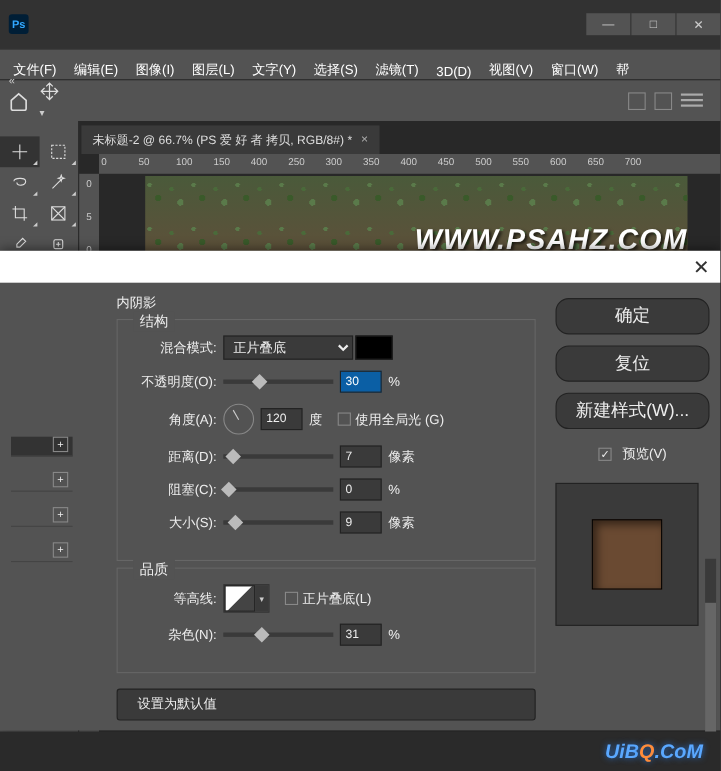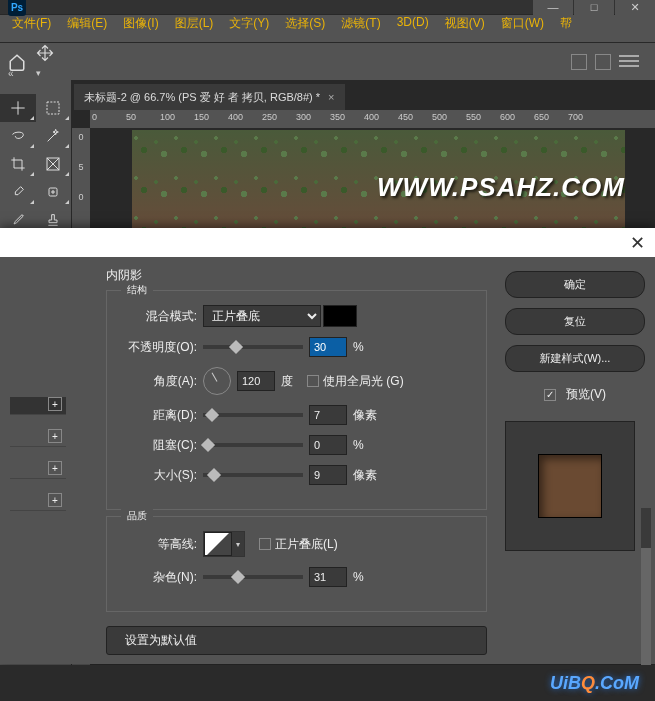--- a/index.html
+++ b/index.html
@@ -1,21 +1,21 @@
 <!DOCTYPE html>
 <html><head>
 <meta charset="utf-8">
 <style>
 * { margin: 0; padding: 0; box-sizing: border-box; font-family: "Microsoft YaHei", Arial, sans-serif; user-select: none; }
 body { width: 655px; height: 701px; background: #323232; overflow: hidden; position: relative; }
-.titlebar { height: 14px; background: #323232; display: flex; align-items: center; padding-left: 8px; }
+.titlebar { height: 44px; background: #323232; display: flex; align-items: center; padding-left: 8px; }
 .ps-logo { width: 18px; height: 18px; background: #001e36; border-radius: 3px; display: flex; align-items: center; justify-content: center; color: #31a8ff; font-size: 10px; font-weight: bold; }
 .win-controls { margin-left: auto; display: flex; }
 .win-btn { width: 40px; height: 20px; display: flex; align-items: center; justify-content: center; color: #ccc; font-size: 11px; background: #535353; margin-left: 1px; }
-.menubar { height: 28px; background: #535353; display: flex; align-items: flex-start; padding: 0 4px; color: #eab308; font-size: 12px; border-top: 1px solid #282828; }
+.menubar { height: 28px; background: #535353; display: flex; align-items: flex-end; padding: 0 4px; color: #ffffff; font-size: 12px; border-top: 1px solid #282828; }
 .menu-item { padding: 0 8px; cursor: pointer; }
 .optionsbar { height: 38px; background: #535353; display: flex; align-items: center; padding: 0 8px; border-top: 1px solid #282828; gap: 10px; }
 .home-icon, .move-opts { color: #ddd; }
 .opt-right { margin-left: auto; display: flex; gap: 8px; padding-right: 8px; }
 .opt-box { width: 16px; height: 16px; border: 1px solid #888; }
 .hamburger { width: 20px; height: 2px; background: #aaa; box-shadow: 0 5px 0 #aaa, 0 -5px 0 #aaa; margin-top: 6px; }
 .collapse-btn { font-size: 10px; color: #ccc; padding: 2px 4px; position: absolute; top: 66px; left: 4px; }
 .main { display: flex; height: calc(100% - 94px); }
 .toolbar { width: 72px; background: #535353; border-right: 1px solid #282828; padding-top: 14px; }
 .tool-row { display: flex; }
@@ -42,41 +42,41 @@
 .dialog-header { height: 29px; background: #fff; display: flex; justify-content: flex-end; align-items: center; padding-right: 10px; }
 .dialog-close { font-size: 18px; color: #333; cursor: pointer; }
 .dialog-body { display: flex; padding: 10px; height: calc(100% - 29px); color: #eee; font-size: 12px; }
 .left-list { width: 56px; display: flex; flex-direction: column; gap: 14px; padding-top: 130px; }
 .list-row { height: 18px; display: flex; justify-content: flex-end; padding-right: 4px; border-bottom: 1px solid #444; }
 .list-row.active { background: #333; }
 .plus-box { width: 14px; height: 14px; border: 1px solid #888; display: flex; align-items: center; justify-content: center; font-size: 10px; }
 .center { flex: 1; padding: 0 18px 0 40px; }
 .section-title { margin-bottom: 6px; }
 .fieldset { border: 1px solid #666; padding: 14px 12px; margin-bottom: 6px; position: relative; }
-.fieldset-label { position: absolute; top: -8px; left: 14px; background: #535353; padding: 0 6px; font-size: 10px; }
+.fieldset-label { position: absolute; top: -8px; left: 14px; background: #535353; padding: 0 6px; font-size: 13px; }
 .form-row { display: flex; align-items: center; margin-bottom: 10px; }
 .form-label { width: 84px; text-align: right; padding-right: 6px; }
 .select-blend { flex: 0 0 118px; height: 22px; background: #3a3a3a; border: 1px solid #222; color: #eee; font-size: 12px; padding: 0 4px; }
 .color-swatch { width: 34px; height: 22px; background: #000; border: 1px solid #222; margin-left: 2px; }
 .slider { flex: 0 0 100px; height: 4px; background: #3a3a3a; position: relative; margin-right: 6px; }
 .slider-thumb { width: 10px; height: 10px; background: #bbb; position: absolute; top: -3px; transform: rotate(45deg); }
 .num-input { width: 38px; height: 20px; background: #3a3a3a; border: 1px solid #222; color: #eee; font-size: 11px; padding: 0 4px; }
 .num-input.hl { background: #0b5fa5; color: #fff; }
 .unit { margin-left: 6px; }
 .angle-dial { width: 28px; height: 28px; border: 1px solid #888; border-radius: 50%; position: relative; margin-right: 6px; }
 .angle-hand { position: absolute; top: 50%; left: 50%; width: 10px; height: 1px; background: #ccc; transform-origin: left; transform: rotate(-120deg); }
 .cb { width: 12px; height: 12px; border: 1px solid #888; display: inline-block; margin-right: 4px; }
 .cb.checked::after { content: "✓"; font-size: 10px; color: #eee; position: relative; top: -3px; left: 1px; }
 .contour-swatch { width: 28px; height: 24px; background: linear-gradient(135deg, #fff 49%, #444 51%); border: 1px solid #222; }
 .contour-wrap { display: flex; align-items: center; border: 1px solid #333; }
 .contour-arrow { width: 12px; height: 24px; background: #3a3a3a; display: flex; align-items: center; justify-content: center; font-size: 8px; color: #ccc; }
 .btn-row { display: flex; gap: 18px; justify-content: center; margin-top: 14px; flex-direction: column; }
 .btn { padding: 5px 18px; background: #3a3a3a; border: 1px solid #222; border-radius: 3px; color: #eee; font-size: 12px; cursor: pointer; }
 .right-col { width: 140px; display: flex; flex-direction: column; gap: 10px; padding-top: 4px; }
-.btn-wide { padding: 5px 0; text-align: center; background: #3a3a3a; border: 1px solid #222; border-radius: 12px; color: #eee; font-size: 11px; cursor: pointer; }
+.btn-wide { padding: 5px 0; text-align: center; background: #3a3a3a; border: 1px solid #222; border-radius: 12px; color: #eee; font-size: 16px; cursor: pointer; }
 .preview-chk { display: flex; align-items: center; justify-content: center; gap: 6px; margin-top: 4px; }
 .preview-box { width: 130px; height: 130px; background: #3a3a3a; border: 1px solid #222; display: flex; align-items: center; justify-content: center; margin-top: 8px; }
 .preview-inner { width: 64px; height: 64px; background: #6a4a32; border: 1px solid #000; box-shadow: inset 4px 4px 8px rgba(0,0,0,0.5); }
 .scrollbar-v { position: absolute; right: 4px; top: 280px; width: 10px; height: 320px; background: #3a3a3a; }
 .scroll-thumb { background: #666; width: 100%; height: 130px; margin-top: 40px; }
 .footer-bar { position: absolute; bottom: 0; left: 0; right: 0; height: 36px; background: #2a2a2a; display: flex; justify-content: flex-end; align-items: center; padding-right: 16px; }
 .footer-logo { font-size: 18px; font-weight: bold; font-style: italic; color: #5aa8ff; text-shadow: 0 0 6px #2a6fc9; }
 .footer-logo .o { color: #ff8c3a; }
 svg { display: block; }
 </style>

